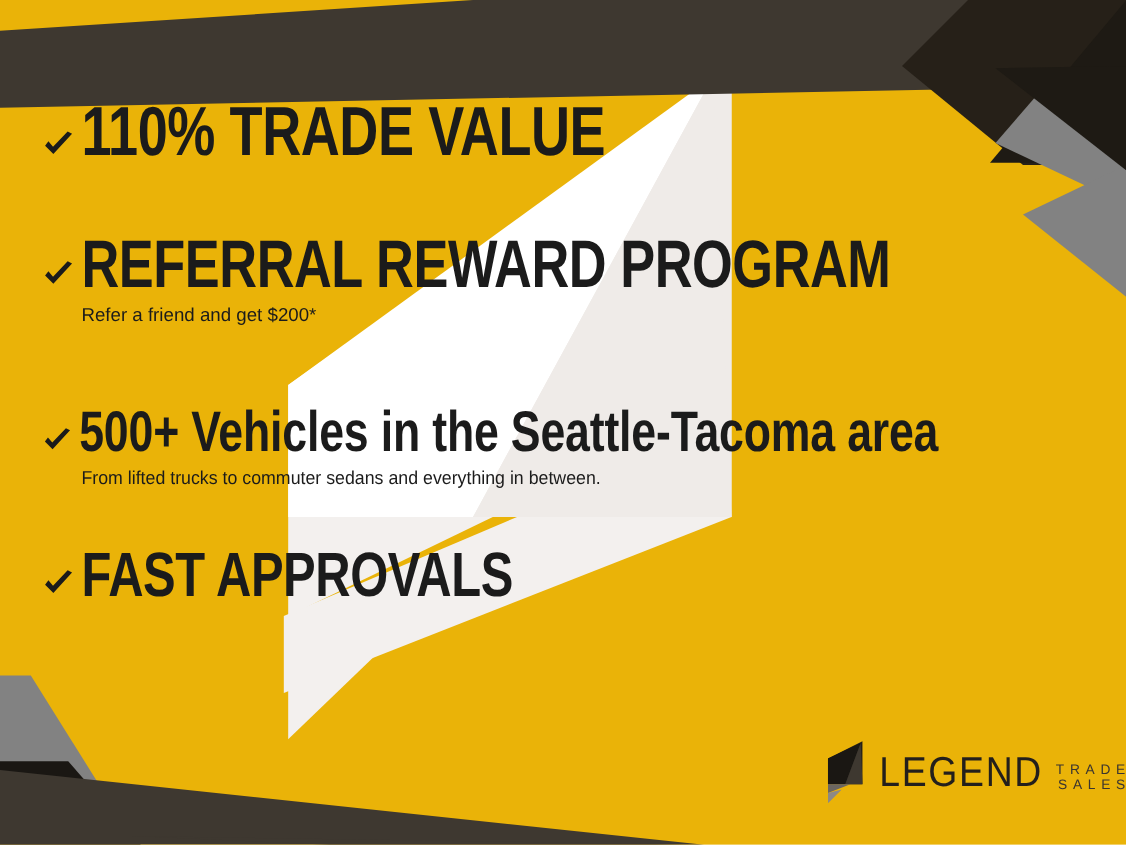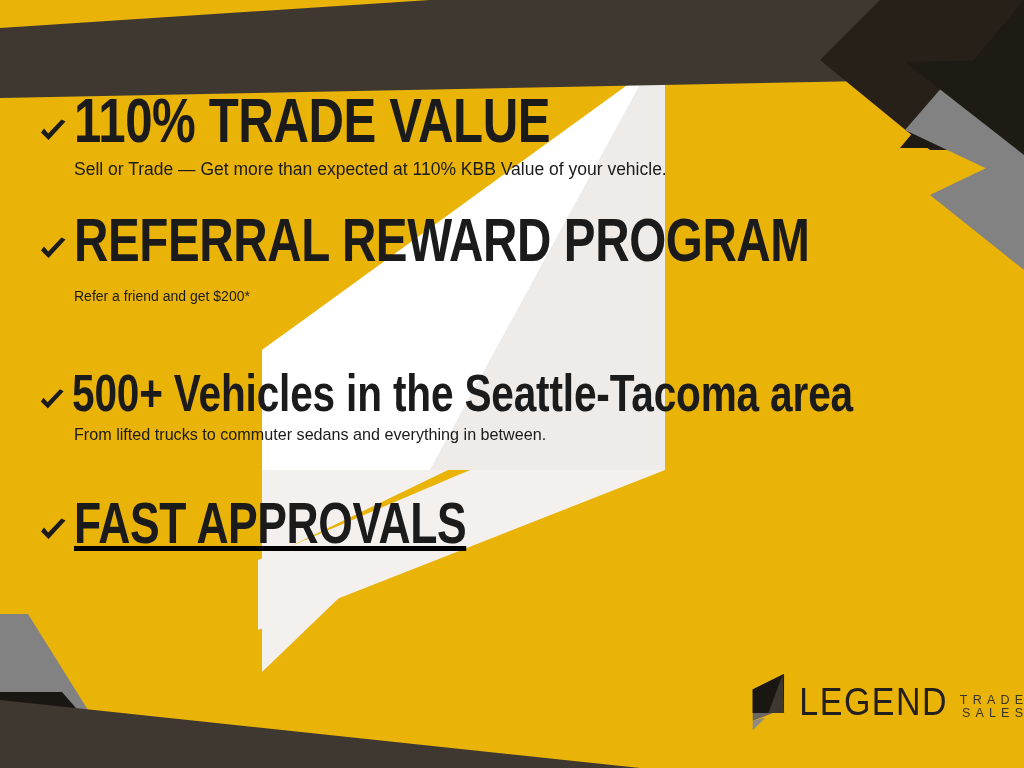--- a/index.html
+++ b/index.html
@@ -74,27 +74,27 @@
     margin-left: 36px;
   }
 
   
   #feature-1 { top: 92px; }
   #feature-1 .feature-title { font-size: 63px; }
   #feature-1 .feature-sub   { margin-top: 9px; }
 
   #feature-2 { top: 212px; }
   #feature-2 .feature-title { font-size: 61px; }
-  #feature-2 .feature-sub   { margin-top: 20px; font-size: 14px; }
+  #feature-2 .feature-sub   { margin-top: 9px; font-size: 17px; }
 
   #feature-3 { top: 370px; }
   #feature-3 .feature-title { font-size: 52px; letter-spacing: -0.2px; }
   #feature-3 .feature-sub   { margin-top: 7px; font-size: 17px; transform: scaleX(0.95); transform-origin: left top; }
 
-  #feature-4 { top: 497px; text-decoration: underline; }
+  #feature-4 { top: 497px; }
   #feature-4 .feature-title { font-size: 57px; }
   #feature-4 .feature-sub   { margin-top: 14px; font-size: 18px; }
 
   
   .logo {
     position: absolute;
     left: 748px;
     top: 664px;
     display: flex;
     align-items: center;
@@ -155,21 +155,20 @@
 
   <div class="content">
 
     <div class="feature" id="feature-1">
       <div class="feature-head">
         <svg class="check-icon" width="30" height="30" viewBox="0 0 30 30" aria-hidden="true">
           <path d="M3 16.5 L10.5 24 L27.5 5.5 L23.5 3.5 L10.2 17.5 L6 12.5 Z" fill="#1b1b1b"></path>
         </svg>
         <div class="feature-title">110% TRADE VALUE</div>
       </div>
-      <div class="feature-sub">Sell or Trade — Get more than expected at 110% KBB Value of your vehicle.</div>
     </div>
 
     <div class="feature" id="feature-2">
       <div class="feature-head">
         <svg class="check-icon" width="30" height="30" viewBox="0 0 30 30" aria-hidden="true">
           <path d="M3 16.5 L10.5 24 L27.5 5.5 L23.5 3.5 L10.2 17.5 L6 12.5 Z" fill="#1b1b1b"></path>
         </svg>
         <div class="feature-title">REFERRAL REWARD PROGRAM</div>
       </div>
       <div class="feature-sub">Refer a friend and get $200*</div>

